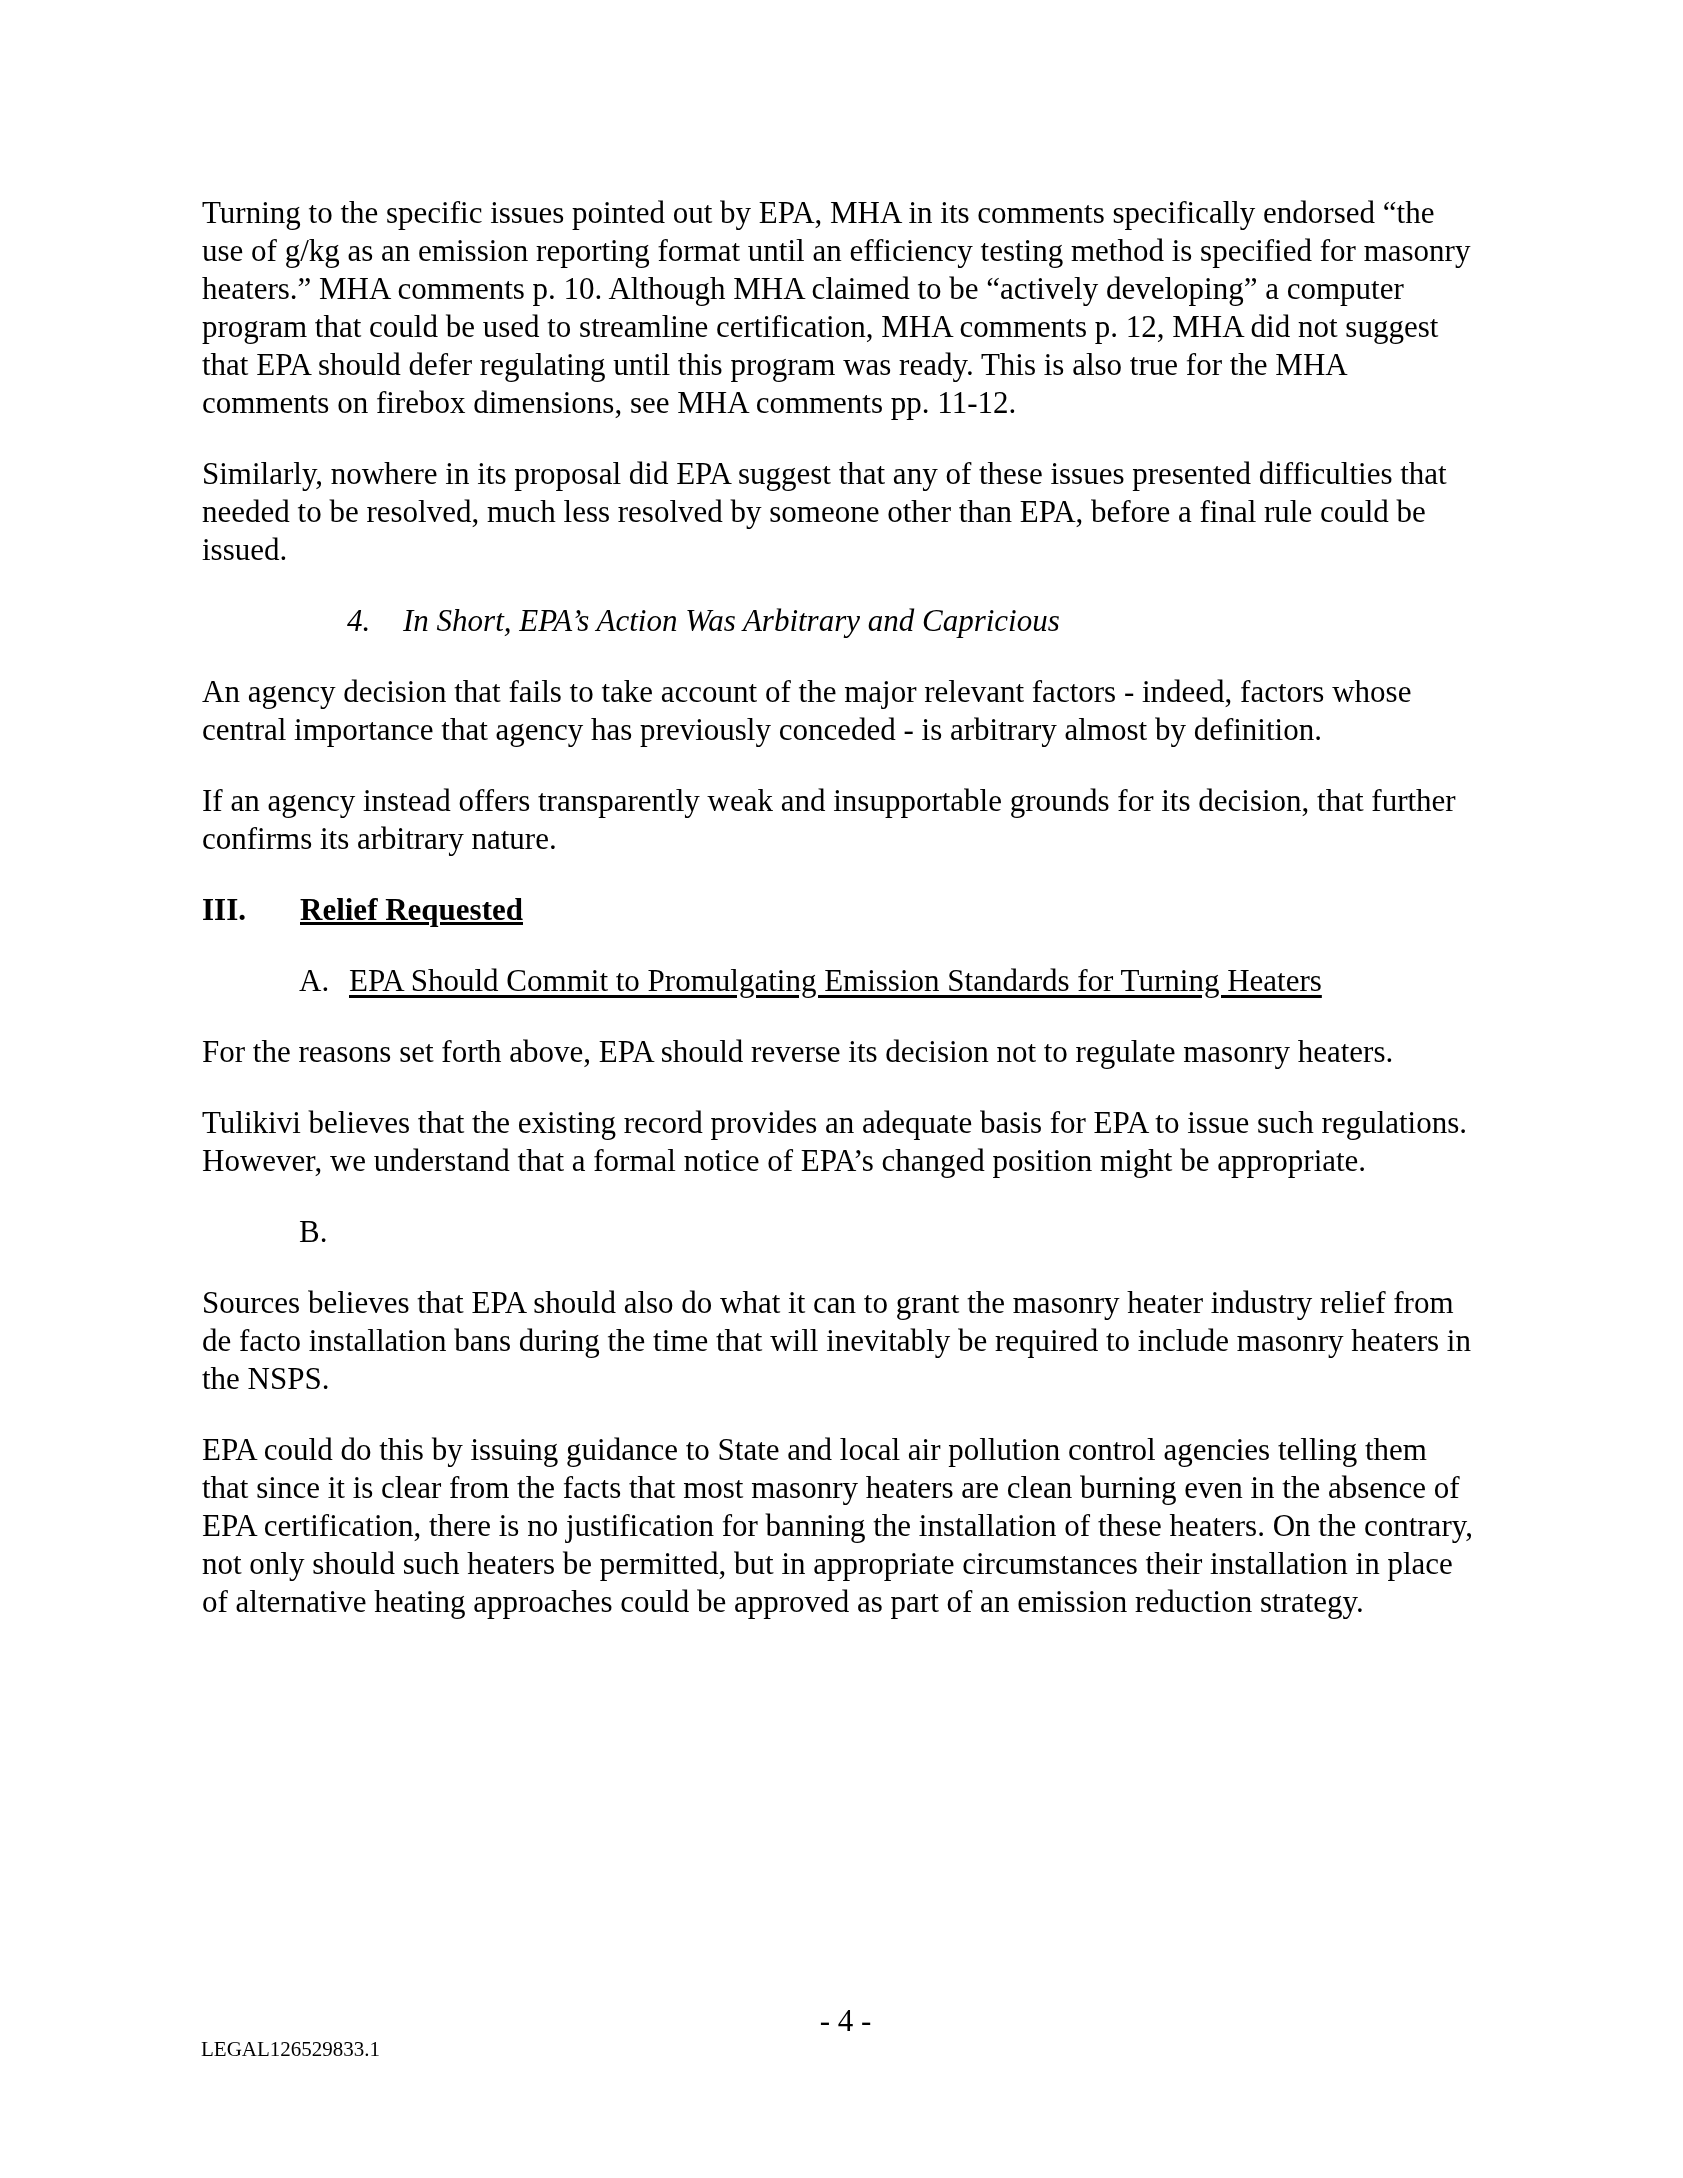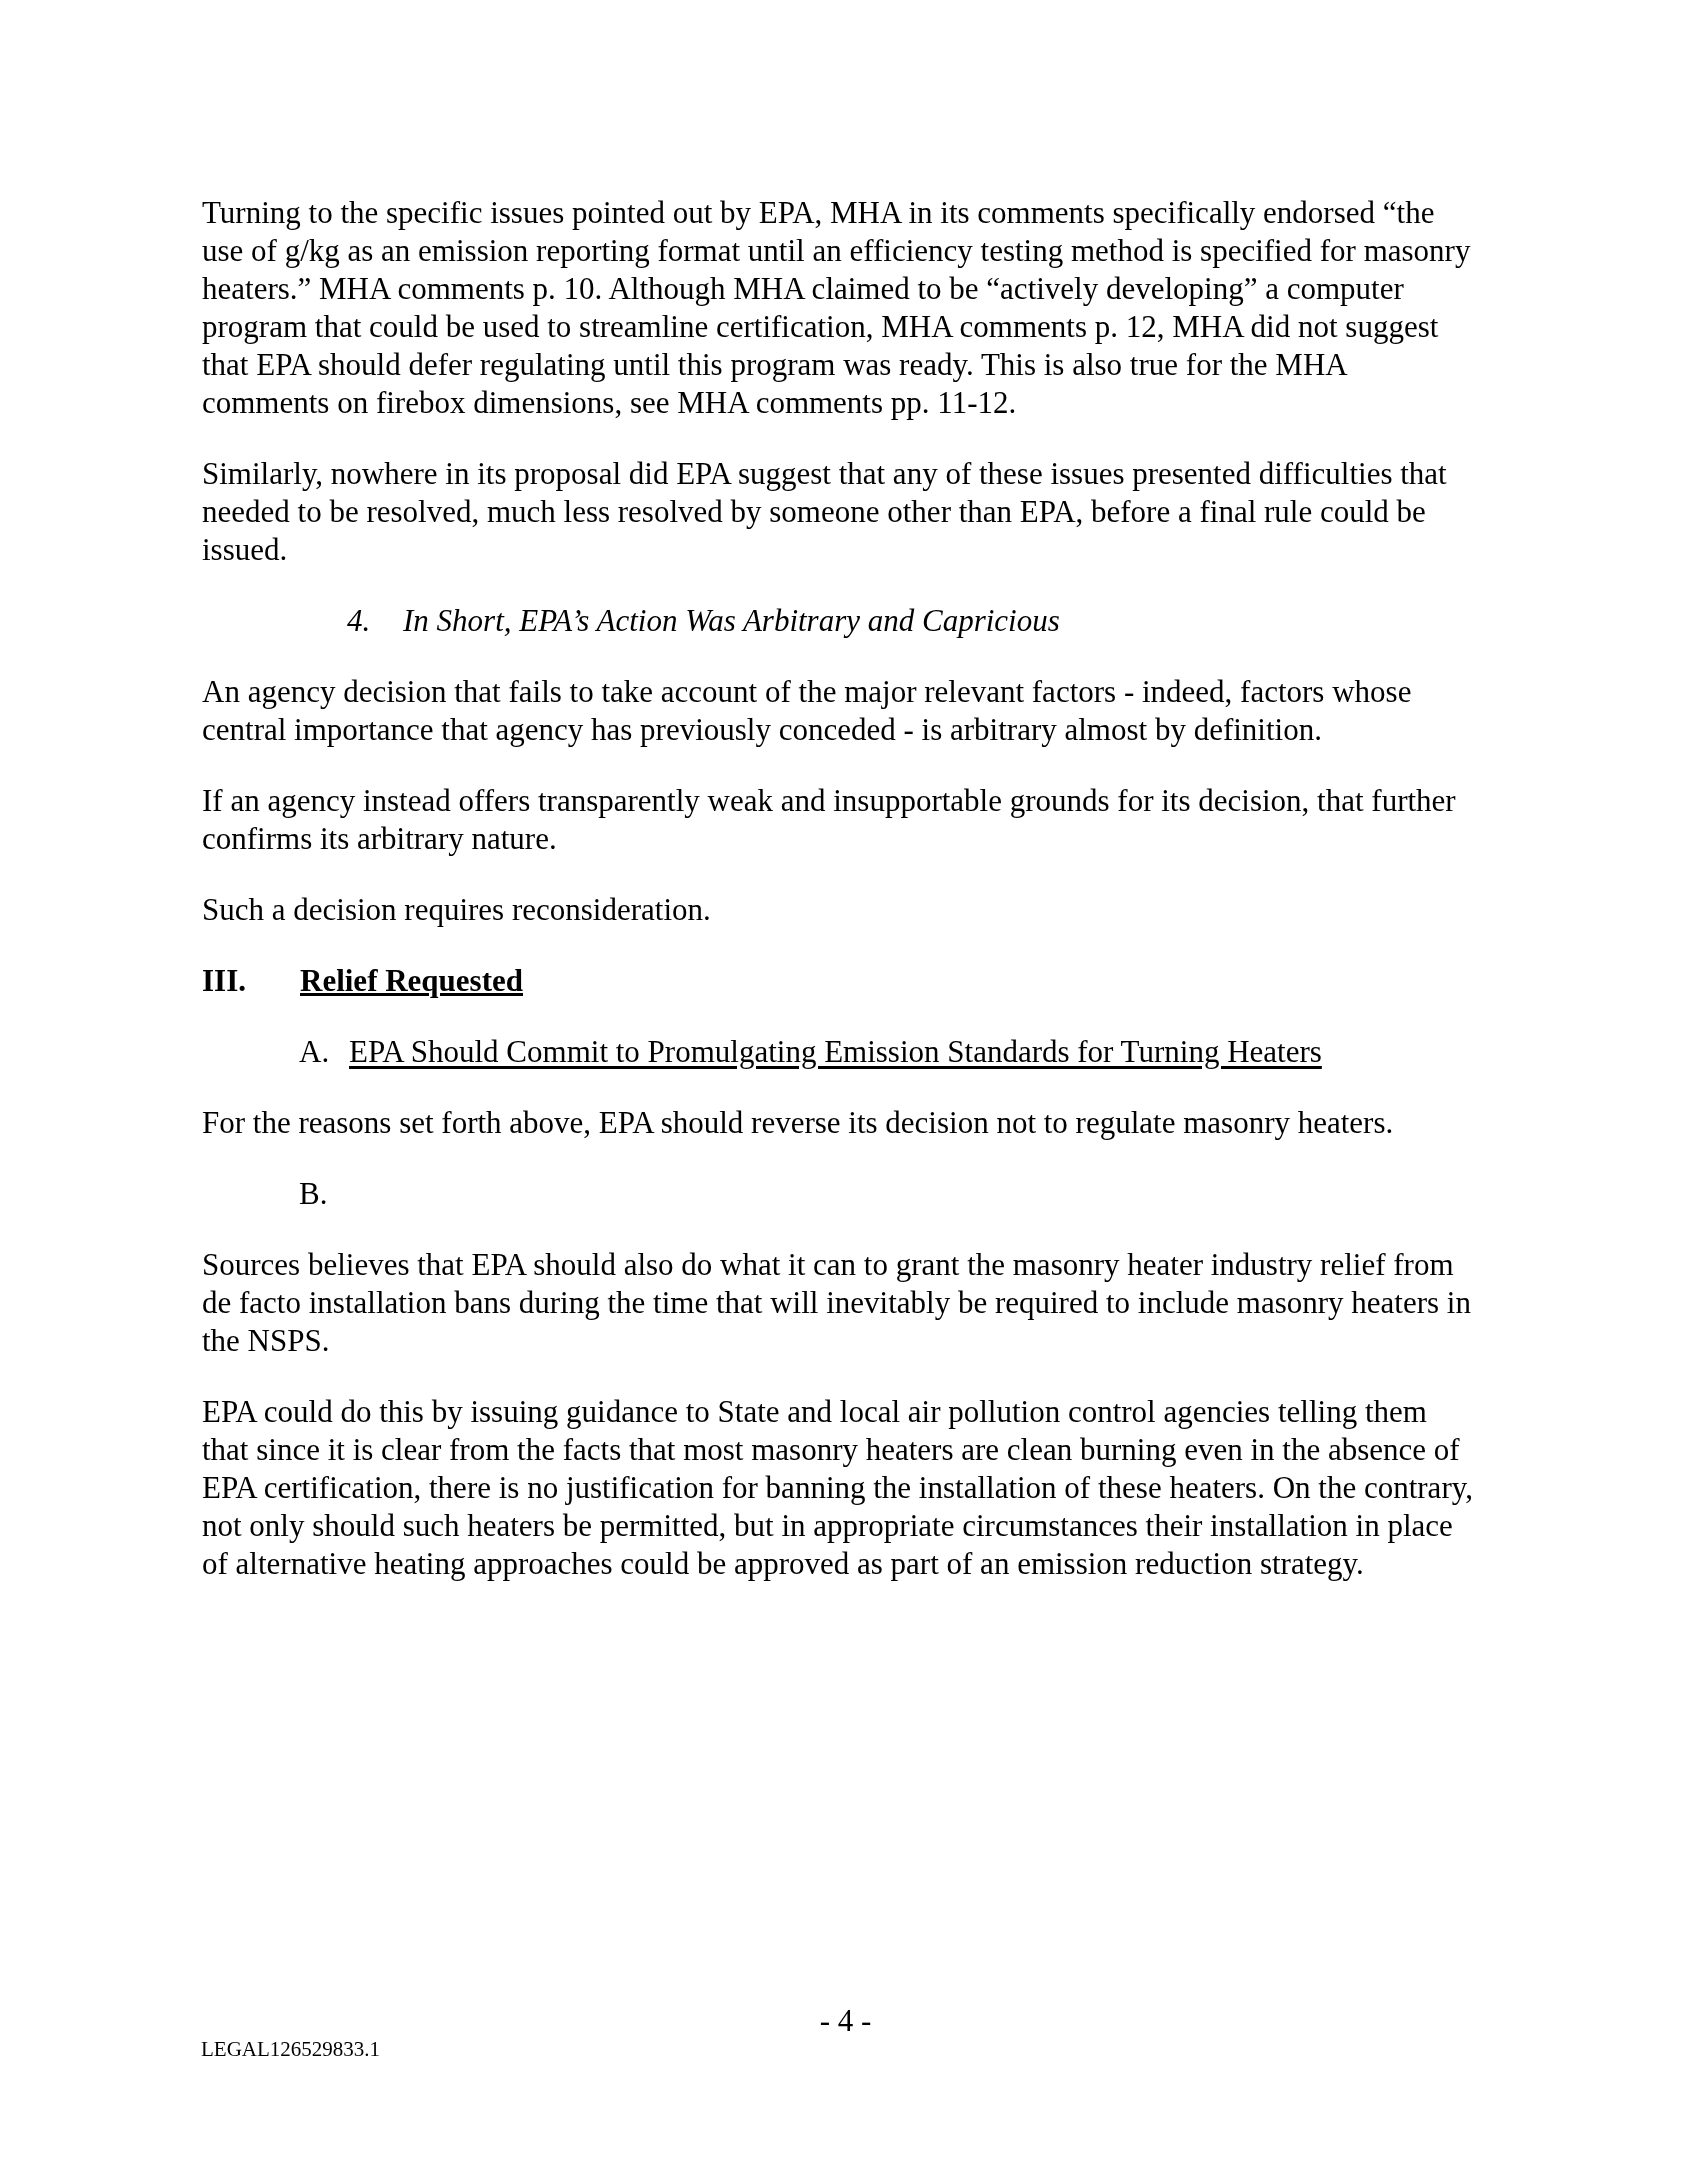--- a/index.html
+++ b/index.html
@@ -38,32 +38,32 @@
 
     <p class="para">Turning to the specific issues pointed out by EPA, MHA in its comments specifically endorsed “the use of g/kg as an emission reporting format until an efficiency testing method is specified for masonry heaters.”  MHA comments p. 10. Although MHA claimed to be “actively developing” a computer program that could be used to streamline certification, MHA comments p. 12,  MHA did not suggest that EPA should defer regulating until this program was ready. This is also true for the MHA comments on firebox dimensions, see MHA comments pp. 11-12.</p>
     <p class="para">Similarly, nowhere in its proposal did EPA suggest that any of these issues presented difficulties that needed to be resolved, much less resolved by someone other than EPA, before a final rule could be issued.</p>
 
     <div class="subhead-italic">
       <span class="num">4.</span><span>In Short, EPA’s Action Was Arbitrary and Capricious</span>
     </div>
 
     <p class="para">An agency decision that fails to take account of the major relevant factors - indeed, factors whose central importance that agency has previously conceded - is arbitrary almost by definition.</p>
     <p class="para">If an agency instead offers transparently weak and insupportable grounds for its decision, that further confirms its arbitrary nature.</p>
-    <p class="para">Such a decision requires reconsideration.</p>
 
     <div class="section-head">
       <span class="num">III.</span><span>Relief Requested</span>
     </div>
 
     <div class="letter-head">
       <span class="num">A.</span>
       <span class="title">EPA Should Commit to Promulgating Emission Standards for Turning Heaters</span>
     </div>
 
     <p class="para">For the reasons set forth above, EPA should reverse its decision not to regulate masonry heaters.</p>
+    <p class="para">Tulikivi believes that the existing record provides an adequate basis for EPA to issue such regulations. However, we understand that a formal notice of EPA’s changed position might be appropriate.</p>
 
     <div class="letter-head">
       <span class="num">B.</span>
     </div>
 
     <p class="para">Sources believes that EPA should also do what it can to grant the masonry heater industry relief from de facto installation bans during the time that will inevitably be required to include masonry heaters in the NSPS.</p>
     <p class="para">EPA could do this by issuing guidance to State and local air pollution control agencies telling them that since it is clear from the facts that most masonry heaters are clean burning even in the absence of EPA certification, there is no justification for banning the installation of these heaters. On the contrary, not only should such heaters be permitted, but in appropriate circumstances their installation in place of alternative heating approaches could be approved as part of an emission reduction strategy.</p>
 
   </div>
 

